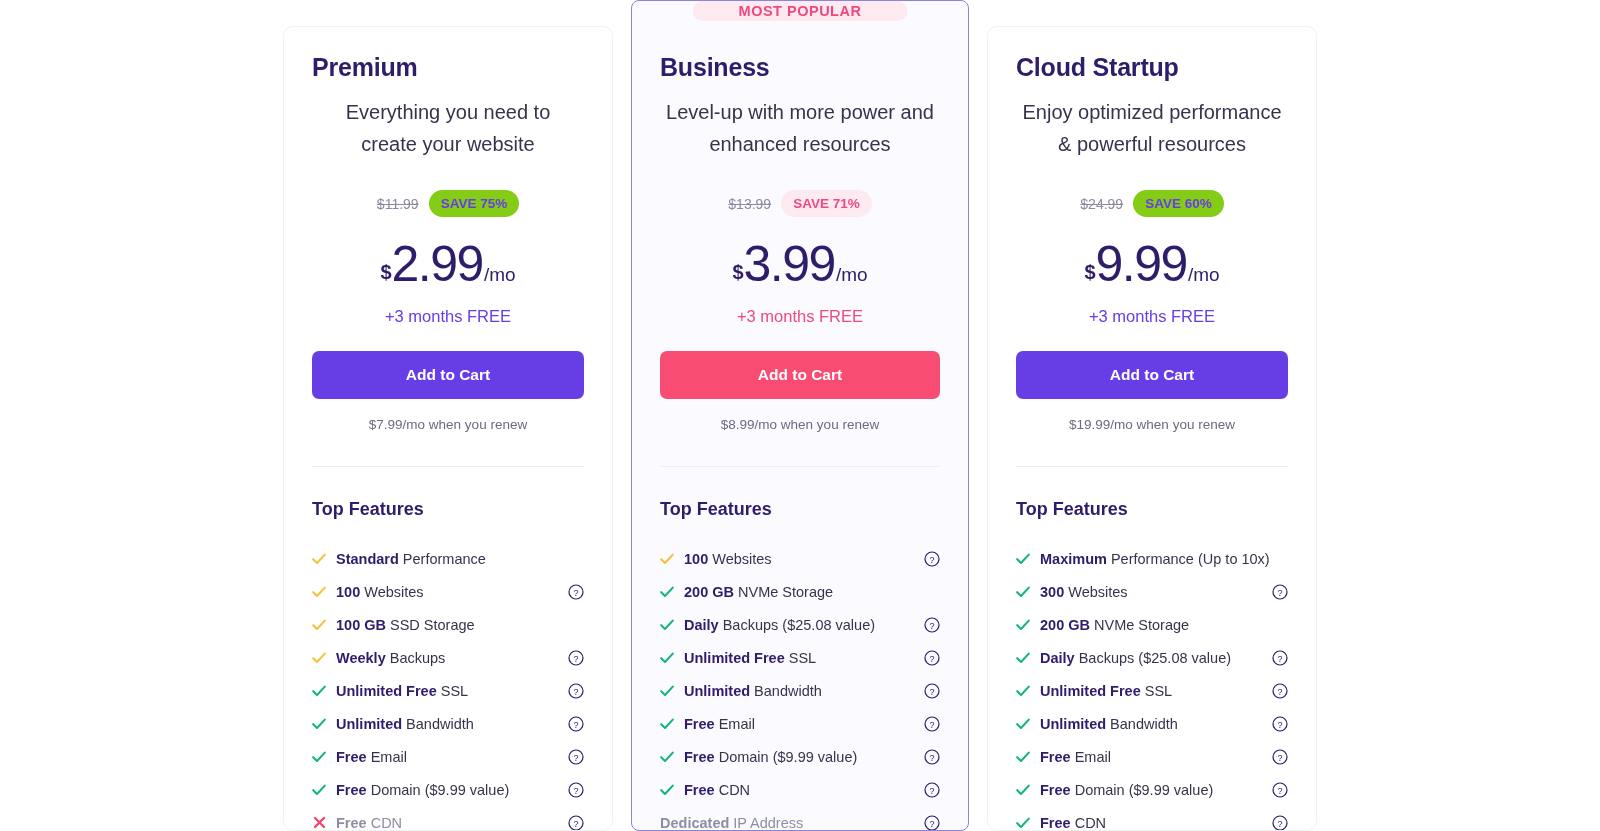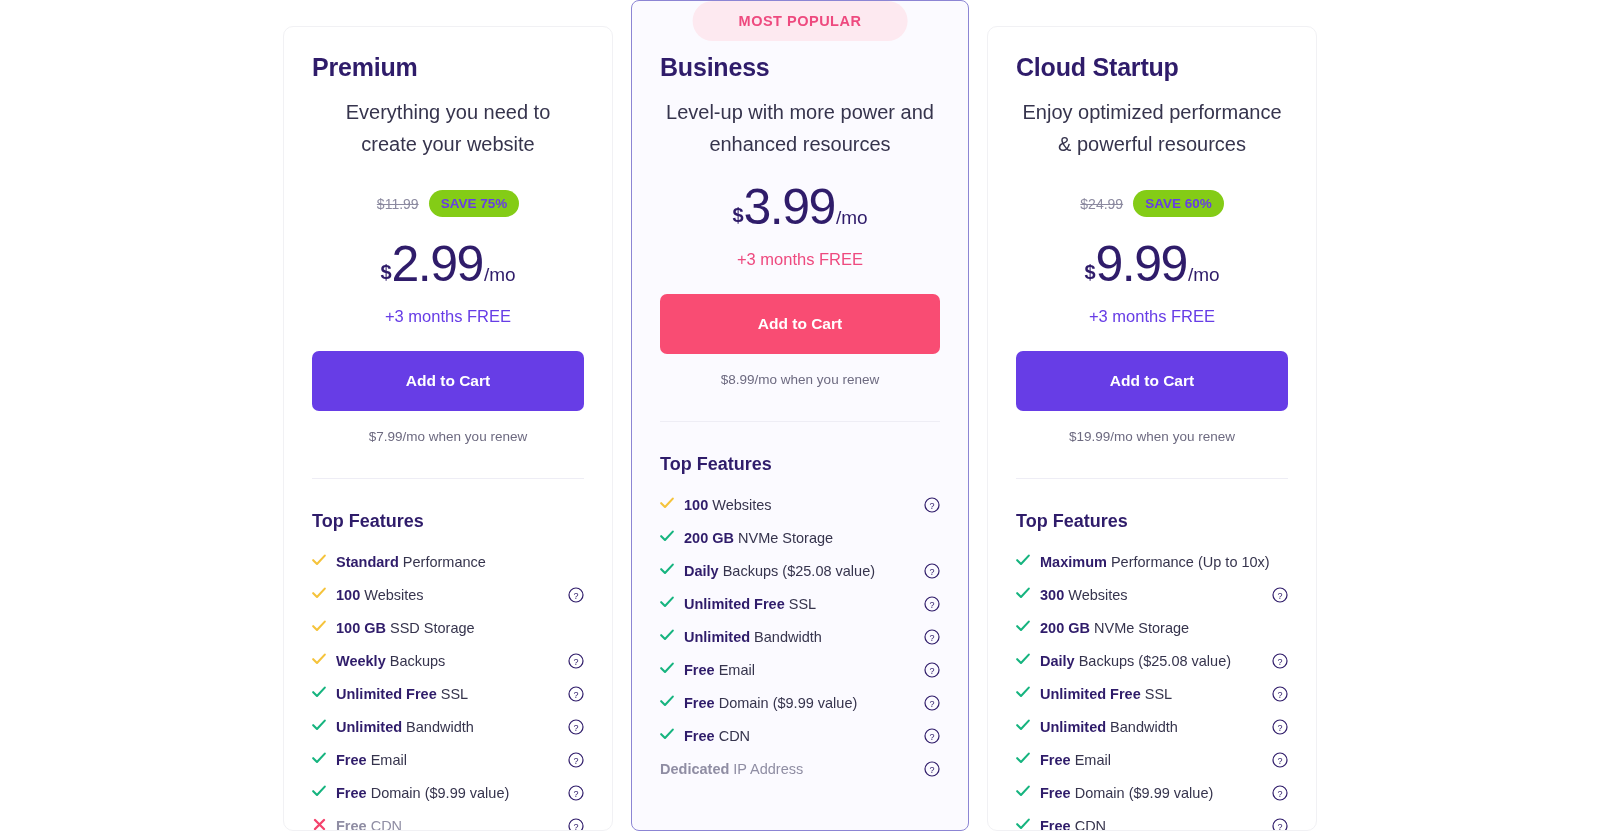--- a/index.html
+++ b/index.html
@@ -49,21 +49,21 @@
   .popular-badge {
     position: absolute;
     top: 0px;
     left: 50%;
     transform: translateX(-50%);
     background: #fde9f0;
     color: #ee4a7f;
     font-size: 14.5px;
     font-weight: bold;
     letter-spacing: 0.5px;
-    padding: 12px 46px;
+    padding: 2px 46px;
     border-radius: 22px;
     white-space: nowrap;
     z-index: 5;
   }
 
   
   .plan-name {
     font-size: 25px;
     font-weight: bold;
     color: #2f1c6a;
@@ -146,21 +146,21 @@
     color: #673de6;
   }
 
   .card.featured .free-months { color: #ee4a7f; }
 
   
   .cta {
     display: block;
     width: 100%;
     margin-top: 25px;
-    padding: 21px 0;
+    padding: 15px 0;
     border: none;
     border-radius: 7px;
     background: #673de6;
     color: #ffffff;
     font-family: "Liberation Sans", sans-serif;
     font-size: 15.5px;
     font-weight: bold;
     cursor: pointer;
     text-align: center;
   }
@@ -185,21 +185,21 @@
     font-size: 18px;
     font-weight: bold;
     color: #2f1c6a;
     margin-top: 32px;
   }
 
   .feature-list { margin-top: 22px; }
 
   .feature-row {
     display: flex;
-    align-items: flex-start;
+    align-items: center;
     min-height: 33px;
     gap: 10px;
   }
 
   .mark {
     width: 14px;
     flex: 0 0 14px;
     display: flex;
     align-items: center;
     justify-content: center;
@@ -357,20 +357,24 @@
               <circle cx="8" cy="8" r="7" stroke="#2f1c6a" stroke-width="1.2" fill="none"></circle>
               <text x="8" y="11.6" text-anchor="middle" font-family="Liberation Sans, sans-serif" font-size="9" fill="#2f1c6a">?</text>
             </svg></span>
         </div>
       </div>
     </div>
     <div class="card featured">
       <div class="popular-badge">MOST POPULAR</div>
       <div class="plan-name">Business</div>
       <div class="plan-desc">Level-up with more power and enhanced resources</div>
+      <div class="save-row">
+        <span class="old-price">$13.99</span>
+        <span class="save-badge">SAVE 71%</span>
+      </div>
       <div class="price-row">
         <span class="currency">$</span>
         <span class="amount">3.99</span>
         <span class="period">/mo</span>
       </div>
       <div class="free-months">+3 months FREE</div>
       <button class="cta">Add to Cart</button>
       <div class="renew-note">$8.99/mo when you renew</div>
       <div class="divider"></div>
       <div class="features-title">Top Features</div>

